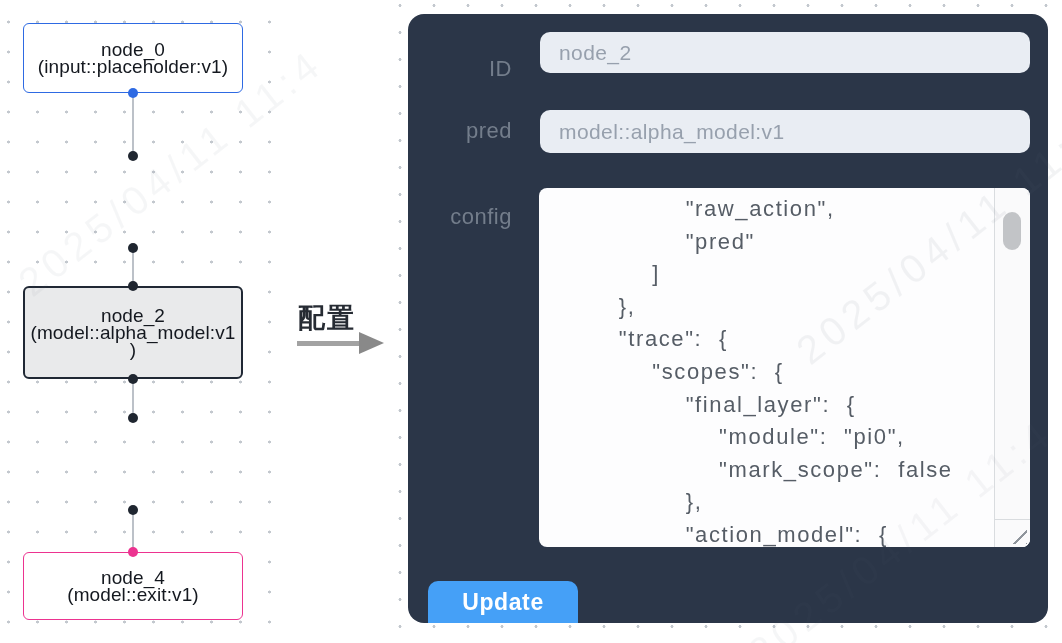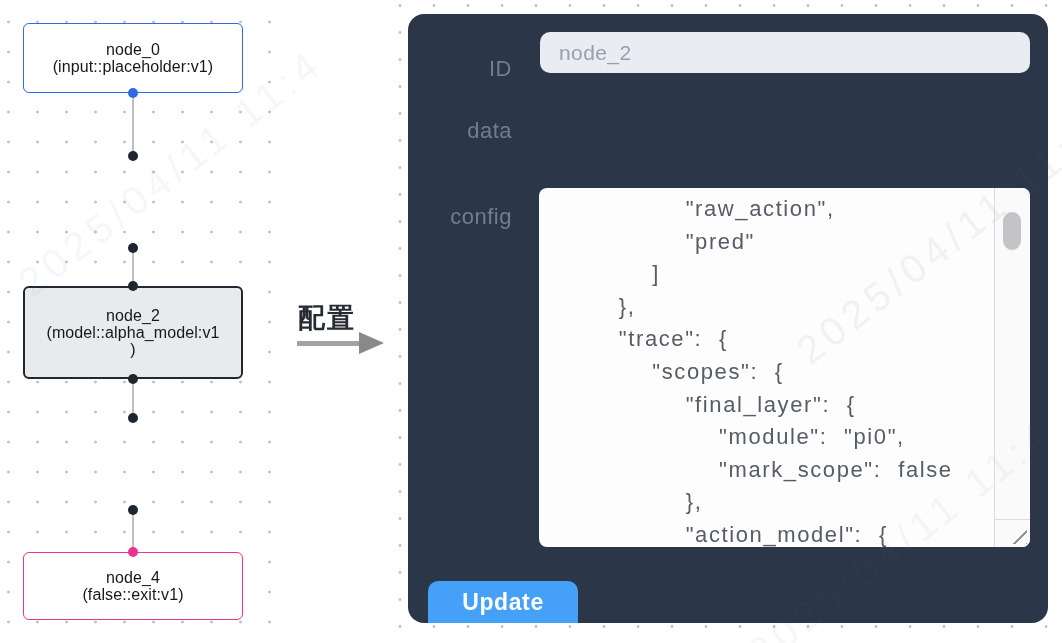--- a/index.html
+++ b/index.html
@@ -21,21 +21,21 @@
     background-image:radial-gradient(circle,#c3c8ce 1.4px,transparent 1.6px);
     background-size:34px 27px; background-position:-10px -8px;
   }
 
   
   .node {
     position:absolute; left:23px; width:220px; background:#ffffff;
     border:1.5px solid #222a36; border-radius:6px;
     display:flex; align-items:center; justify-content:center;
     text-align:center; white-space:pre-line;
-    font-size:16px; line-height:17px; color:#14181f; letter-spacing:0.1px;
+    font-size:19px; line-height:17px; color:#14181f; letter-spacing:0.1px;
   }
   #node-0 { top:23px;  height:70px; border-color:#2e6ae3; }
   #node-1 { top:156px; height:92px; }
   #node-2 { top:286px; height:93px; background:#e9eaeb; border-width:2px; border-color:#202834; }
   #node-3 { top:418px; height:92px; }
   #node-4 { top:552px; height:68px; border-color:#ec3390; }
 
   .edge { position:absolute; left:132px; width:1.5px; background:#bcc1c8; }
   #edge-0 { top:93px;  height:63px; }
   #edge-1 { top:248px; height:38px; }
@@ -139,21 +139,21 @@
     <div class="edge" id="edge-1"></div>
     <div class="edge" id="edge-2"></div>
     <div class="edge" id="edge-3"></div>
 
     <div class="node" id="node-0">node_0
 (input::placeholder:v1)</div>
     <div class="node" id="node-2">node_2
 (model::alpha_model:v1
 )</div>
     <div class="node" id="node-4">node_4
-(false::exit:v1)</div>
+(model::exit:v1)</div>
 
     <div class="handle" id="handle-0b"></div>
     <div class="handle" id="handle-1t"></div>
     <div class="handle" id="handle-1b"></div>
     <div class="handle" id="handle-2t"></div>
     <div class="handle" id="handle-2b"></div>
     <div class="handle" id="handle-3t"></div>
     <div class="handle" id="handle-3b"></div>
     <div class="handle" id="handle-4t"></div>
   </div>
@@ -161,21 +161,22 @@
   <div id="annotation-label">配置</div>
   <div id="arrow-shaft"></div>
   <div id="arrow-head"></div>
 
   <div id="panel-canvas" class="canvas"></div>
 
   <div id="config-panel">
     <div class="field-label" id="id-label">ID</div>
     <input class="text-input" id="id-input" type="text" value="node_2" style="">
 
-    <div class="field-label" id="type-label">data</div>
+    <div class="field-label" id="type-label">pred</div>
+    <input class="text-input" id="type-input" type="text" value="model::alpha_model:v1" style="">
 
     <div class="field-label" id="config-label">config</div>
     <div id="config-wrap">
       <div id="config-textarea">        "raw_action",
         "pred"
       ]
     },
     "trace": {
       "scopes": {
         "final_layer": {

